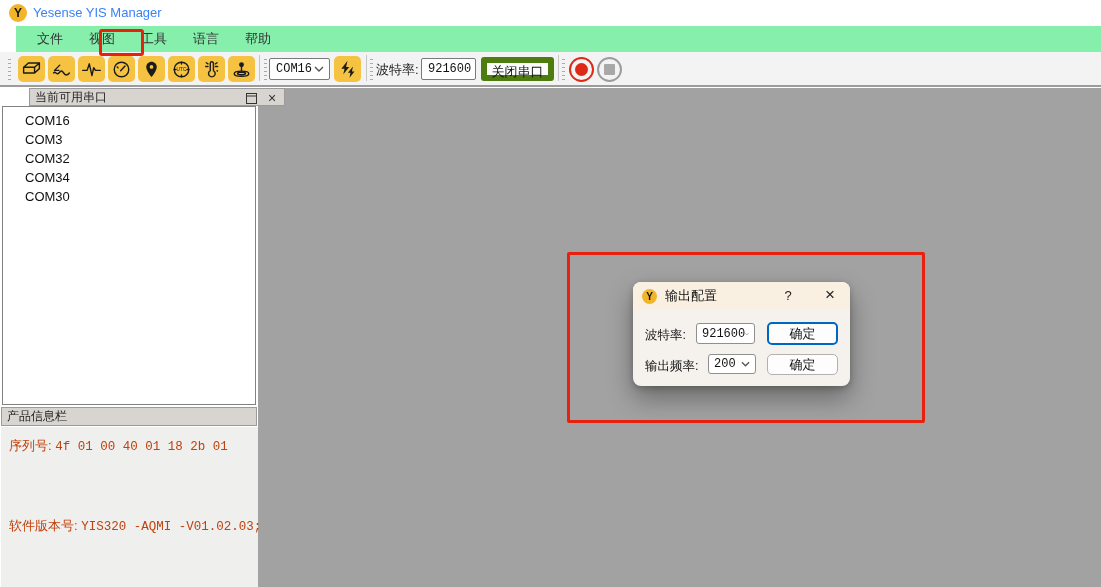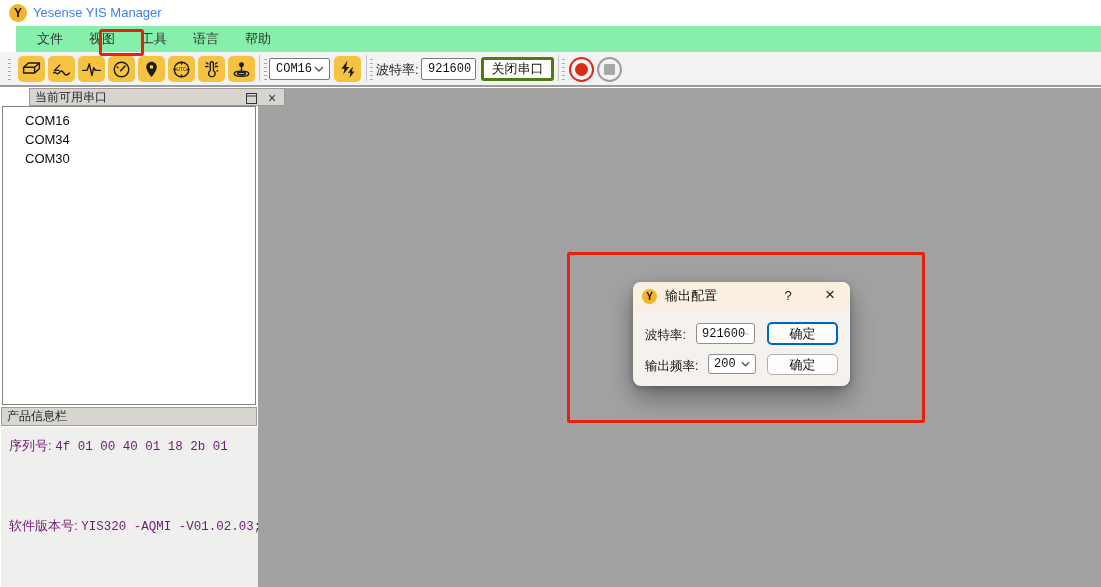--- a/index.html
+++ b/index.html
@@ -31,42 +31,42 @@
   .tb-btn { position:absolute; top:4px; width:27px; height:26px; border:none; border-radius:5px;
             background:var(--yellow); display:flex; align-items:center; justify-content:center; cursor:pointer; }
   .tb-btn svg { width:21px; height:21px; }
   .ico { fill:none; stroke:#1b1b1b; stroke-width:1.6; stroke-linecap:round; stroke-linejoin:round; }
   .ico-fill { fill:#1b1b1b; stroke:none; }
   .combo { position:absolute; background:#fff; border:1px solid #7a7a7a; border-radius:2px;
            display:flex; align-items:center; cursor:pointer; }
   .combo .val { font-family:"Liberation Mono", monospace; font-size:12px; padding-left:6px; color:#111; flex:1; }
   .combo svg { margin-right:5px; }
   .tb-label { position:absolute; top:0; height:35px; line-height:35px; font-size:13px; color:#1c1c1c; }
-  .tb-push { position:absolute; top:5px; height:24px; background:#fdfdfd; border:3px solid #4d7c0f;
+  .tb-push { position:absolute; top:5px; height:24px; background:#fdfdfd; border:6px solid #4d7c0f;
              border-radius:3px; font-size:13px; color:#111; cursor:pointer;
              font-family:"Liberation Sans", sans-serif; }
   .rec-btn { position:absolute; top:5px; width:25px; height:25px; border-radius:50%;
              display:flex; align-items:center; justify-content:center; background:transparent; cursor:pointer; }
   .rec-record { border:2px solid var(--recred); }
   .rec-record .dot { width:13px; height:13px; border-radius:50%; background:var(--recred); }
   .rec-stop { border:2px solid #9c9c9c; }
   .rec-stop .sq { width:11px; height:11px; background:#a8a8a8; border-radius:1px; }
 
   
   .dock-title { position:absolute; left:1px; width:256px; background:#d8d5d1; border:1px solid #9b9b9b;
                 font-size:12px; color:#222; padding-left:5px; }
   .ports-title { top:88px; height:18px; line-height:16px;margin-left:28px; }
   .dock-btn { position:absolute; top:0; width:16px; height:16px; display:flex; align-items:center;
               justify-content:center; cursor:pointer; color:#333; }
   .ports-list { position:absolute; left:2px; top:106px; width:254px; height:299px; background:#ffffff;
                 border:1px solid #828282; padding-top:4px; }
   .port-item { padding-left:22px; height:19px; line-height:19px; font-size:13px; color:#101010; cursor:pointer; }
   .info-title { top:407px; height:19px; line-height:17px; }
   .info-body { position:absolute; left:1px; top:427px; width:257px; height:160px; background:#efefee; }
-  .info-row { position:absolute; left:8px; font-size:13px; color:#701a75; white-space:nowrap; }
+  .info-row { position:absolute; left:8px; font-size:13px; color:#c2410c; white-space:nowrap; }
   .mono-val { font-family:"Liberation Mono", monospace; font-size:12.5px; }
 
   
   .workspace { position:absolute; left:258px; top:88px; right:0; bottom:0; background:var(--gray); }
 
   
   .dialog-annotation { position:absolute; left:567px; top:252px; width:358px; height:171px;
                        border:3px solid var(--red); border-radius:2px; z-index:4; pointer-events:none; }
 
   
@@ -211,20 +211,22 @@
     <div class="dock-btn" style="left:213px; top:1px">
       <svg width="11" height="11" viewBox="0 0 11 11">
           <rect x="0.5" y="0.5" width="10" height="10" fill="none" stroke="#333"></rect>
           <path d="M0.5 3 H10.5" stroke="#333"></path>
         </svg>
     </div>
     <div class="dock-btn" style="left:234px; top:1px; font-size:14px">×</div>
   </div>
   <div class="ports-list">
     <div class="port-item">COM16</div>
+    <div class="port-item">COM3</div>
+    <div class="port-item">COM32</div>
     <div class="port-item">COM34</div>
     <div class="port-item">COM30</div>
   </div>
 
   <div class="dock-title info-title">
     <span>产品信息栏</span>
   </div>
   <div class="info-body">
     <div class="info-row" style="top:10px">
       <span>序列号:</span>

